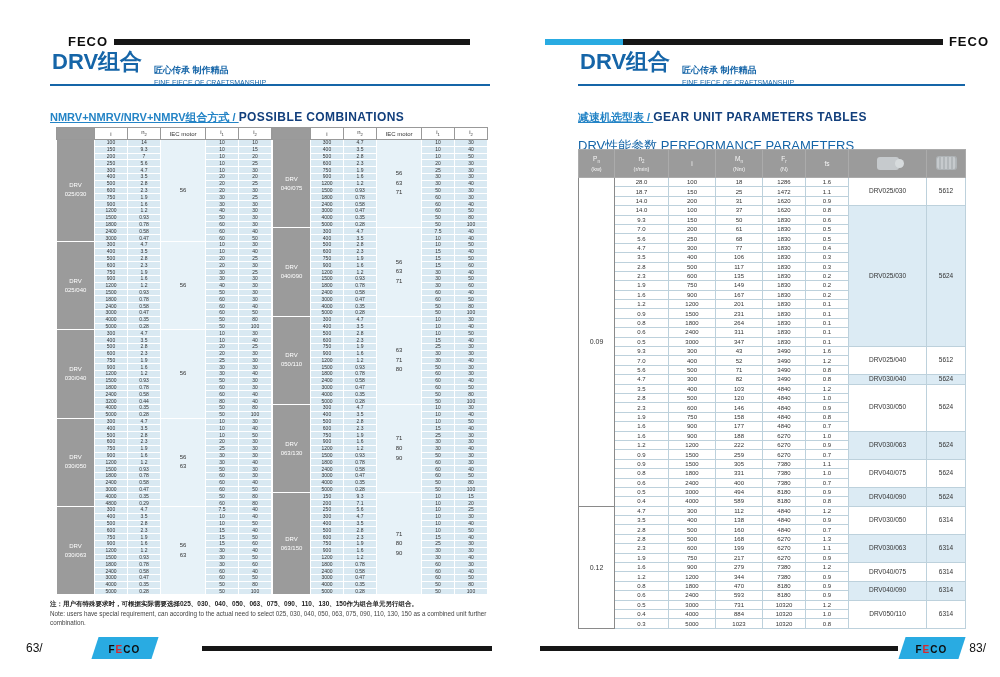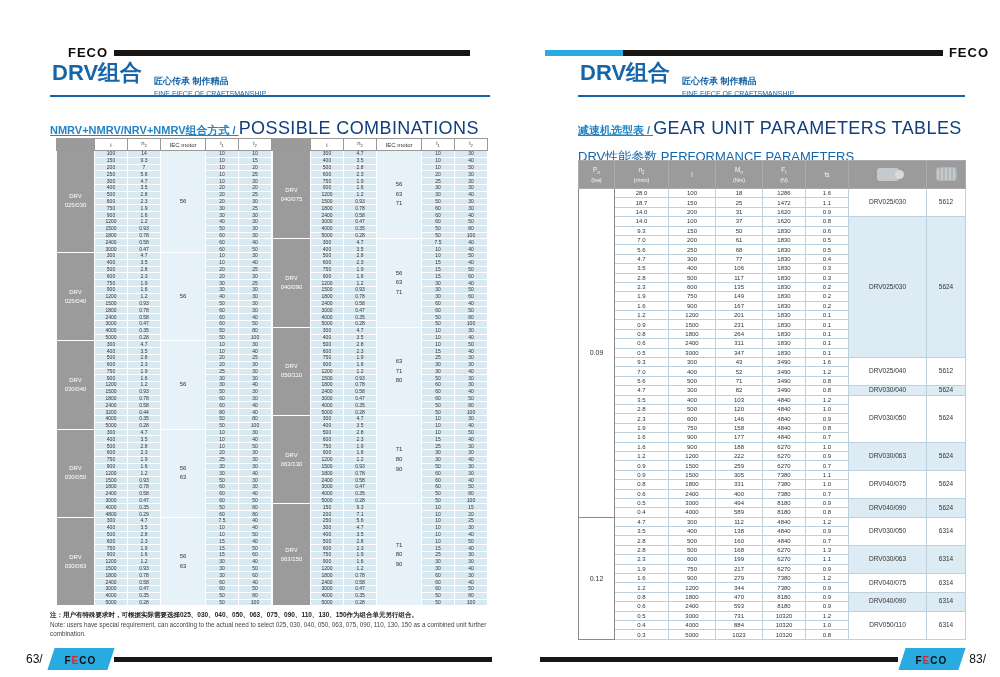--- a/index.html
+++ b/index.html
@@ -1,18 +1,18 @@
 <!DOCTYPE html>
 <html><head>
 <meta charset="utf-8">
 <style>
   html,body{margin:0;padding:0;}
   body{width:1000px;height:677px;background:#fff;position:relative;overflow:hidden;
        font-family:"Liberation Sans","DejaVu Sans",sans-serif;color:#222;}
-  .page{position:absolute;top:11px;height:498px;}
+  .page{position:absolute;top:0;height:498px;}
   .page.left{left:0;width:500px;}
   .page.right{left:540px;width:460px;}
 
   
   .topbar{position:absolute;top:34px;display:flex;align-items:center;}
   .page.left .topbar{left:62px;width:408px;}
   .page.right .topbar{left:5px;width:450px;}
   .logo{font-weight:900;font-size:13px;letter-spacing:1px;color:#0d0d0d;display:inline-block;transform:scaleY(1.05);}
   .bar-black{height:6px;background:#161616;flex:1;}
   .bar-cyan{height:6px;background:#29abe2;width:78px;}
@@ -28,21 +28,21 @@
   .sub-en{font-size:7px;color:#1565a8;margin-top:2px;}
   .rule{position:absolute;top:84px;height:2px;background:#1565a8;}
   .page.left .rule{left:50px;width:440px;}
   .page.right .rule{left:38px;width:387px;}
 
   
   .section{position:absolute;top:107px;white-space:nowrap;}
   .page.left .section{left:50px;}
   .page.right .section{left:38px;}
   .sec-cn{font-size:11px;font-weight:bold;color:#2484c6;text-decoration:underline;}
-  .sec-en{font-size:18px;font-weight:normal;color:#123f7c;letter-spacing:0.4px;}
+  .sec-en{font-size:12px;font-weight:bold;color:#123f7c;letter-spacing:0.4px;}
   .param-label{position:absolute;top:137px;left:38px;font-size:13px;font-weight:normal;color:#1565a8;}
 
   
   .tables{position:absolute;top:127px;left:56px;display:flex;}
   table{border-collapse:collapse;table-layout:fixed;}
   .combo{font-size:5px;color:#333;border:1px solid #777;}
   .combo th{background:#fff;color:#333;font-size:6px;font-weight:normal;height:11px;border:1px solid #999;padding:0;}
   .combo th.corner{background:#9b9b9b;}
   .combo td{height:5.8px;text-align:center;vertical-align:middle;padding:0;line-height:1;
             border:1px solid #fff;background:#d9e9f2;overflow:hidden;}
@@ -70,21 +70,21 @@
   .icon-motor{display:inline-block;width:19px;height:12px;border-radius:2px;
       background:repeating-linear-gradient(90deg,#c6cacd 0 2px,#b2b7ba 2px 4px);box-shadow:0 0 0 1px #aeb3b6;}
 
   
   .note{position:absolute;top:599px;left:50px;width:445px;}
   .note-cn{font-size:6.5px;font-weight:bold;color:#222;line-height:1.5;}
   .note-en{font-size:6.3px;color:#444;line-height:1.45;}
 
   
   .footer{position:absolute;top:637px;display:flex;align-items:center;}
-  .page.left .footer{left:22px;width:470px;}
+  .page.left .footer{left:22px;width:470px;gap:44px;}
   .page.right .footer{left:0px;width:450px;justify-content:flex-end;}
   .pagenum{font-size:12px;color:#111;margin:0 4px;}
   .para{display:inline-block;background:#29abe2;transform:skewX(-18deg);padding:2px 14px;margin:0 4px;}
   .para-in{display:inline-block;transform:skewX(18deg);font-weight:900;font-size:10px;letter-spacing:1px;color:#0d0d0d;}
   .bar-black.foot{height:5px;}
   .page.left .footer .bar-black{flex:1;}
   .page.right .footer .bar-black{flex:1;}
 </style>
 </head>
 <body>

